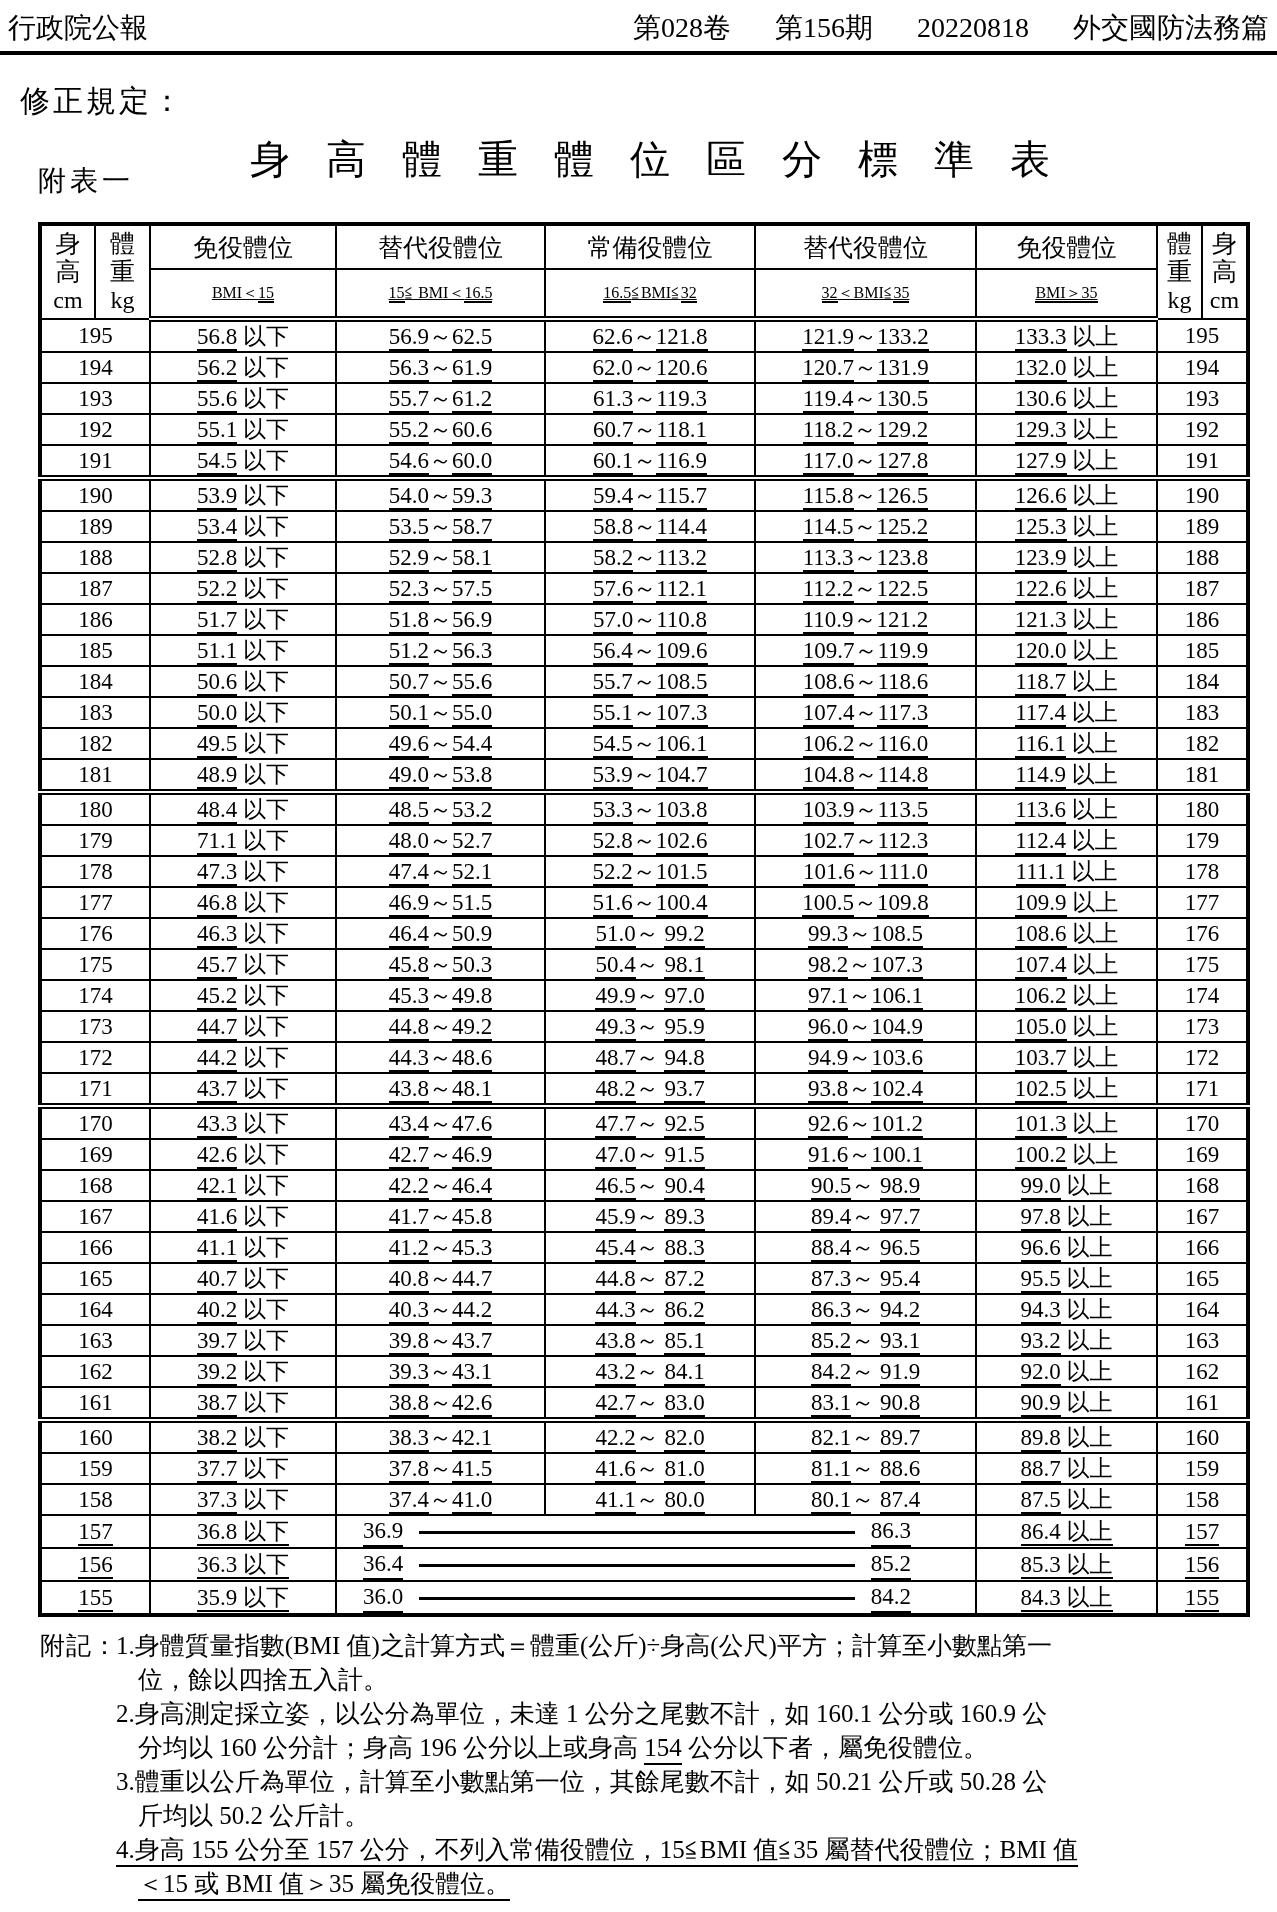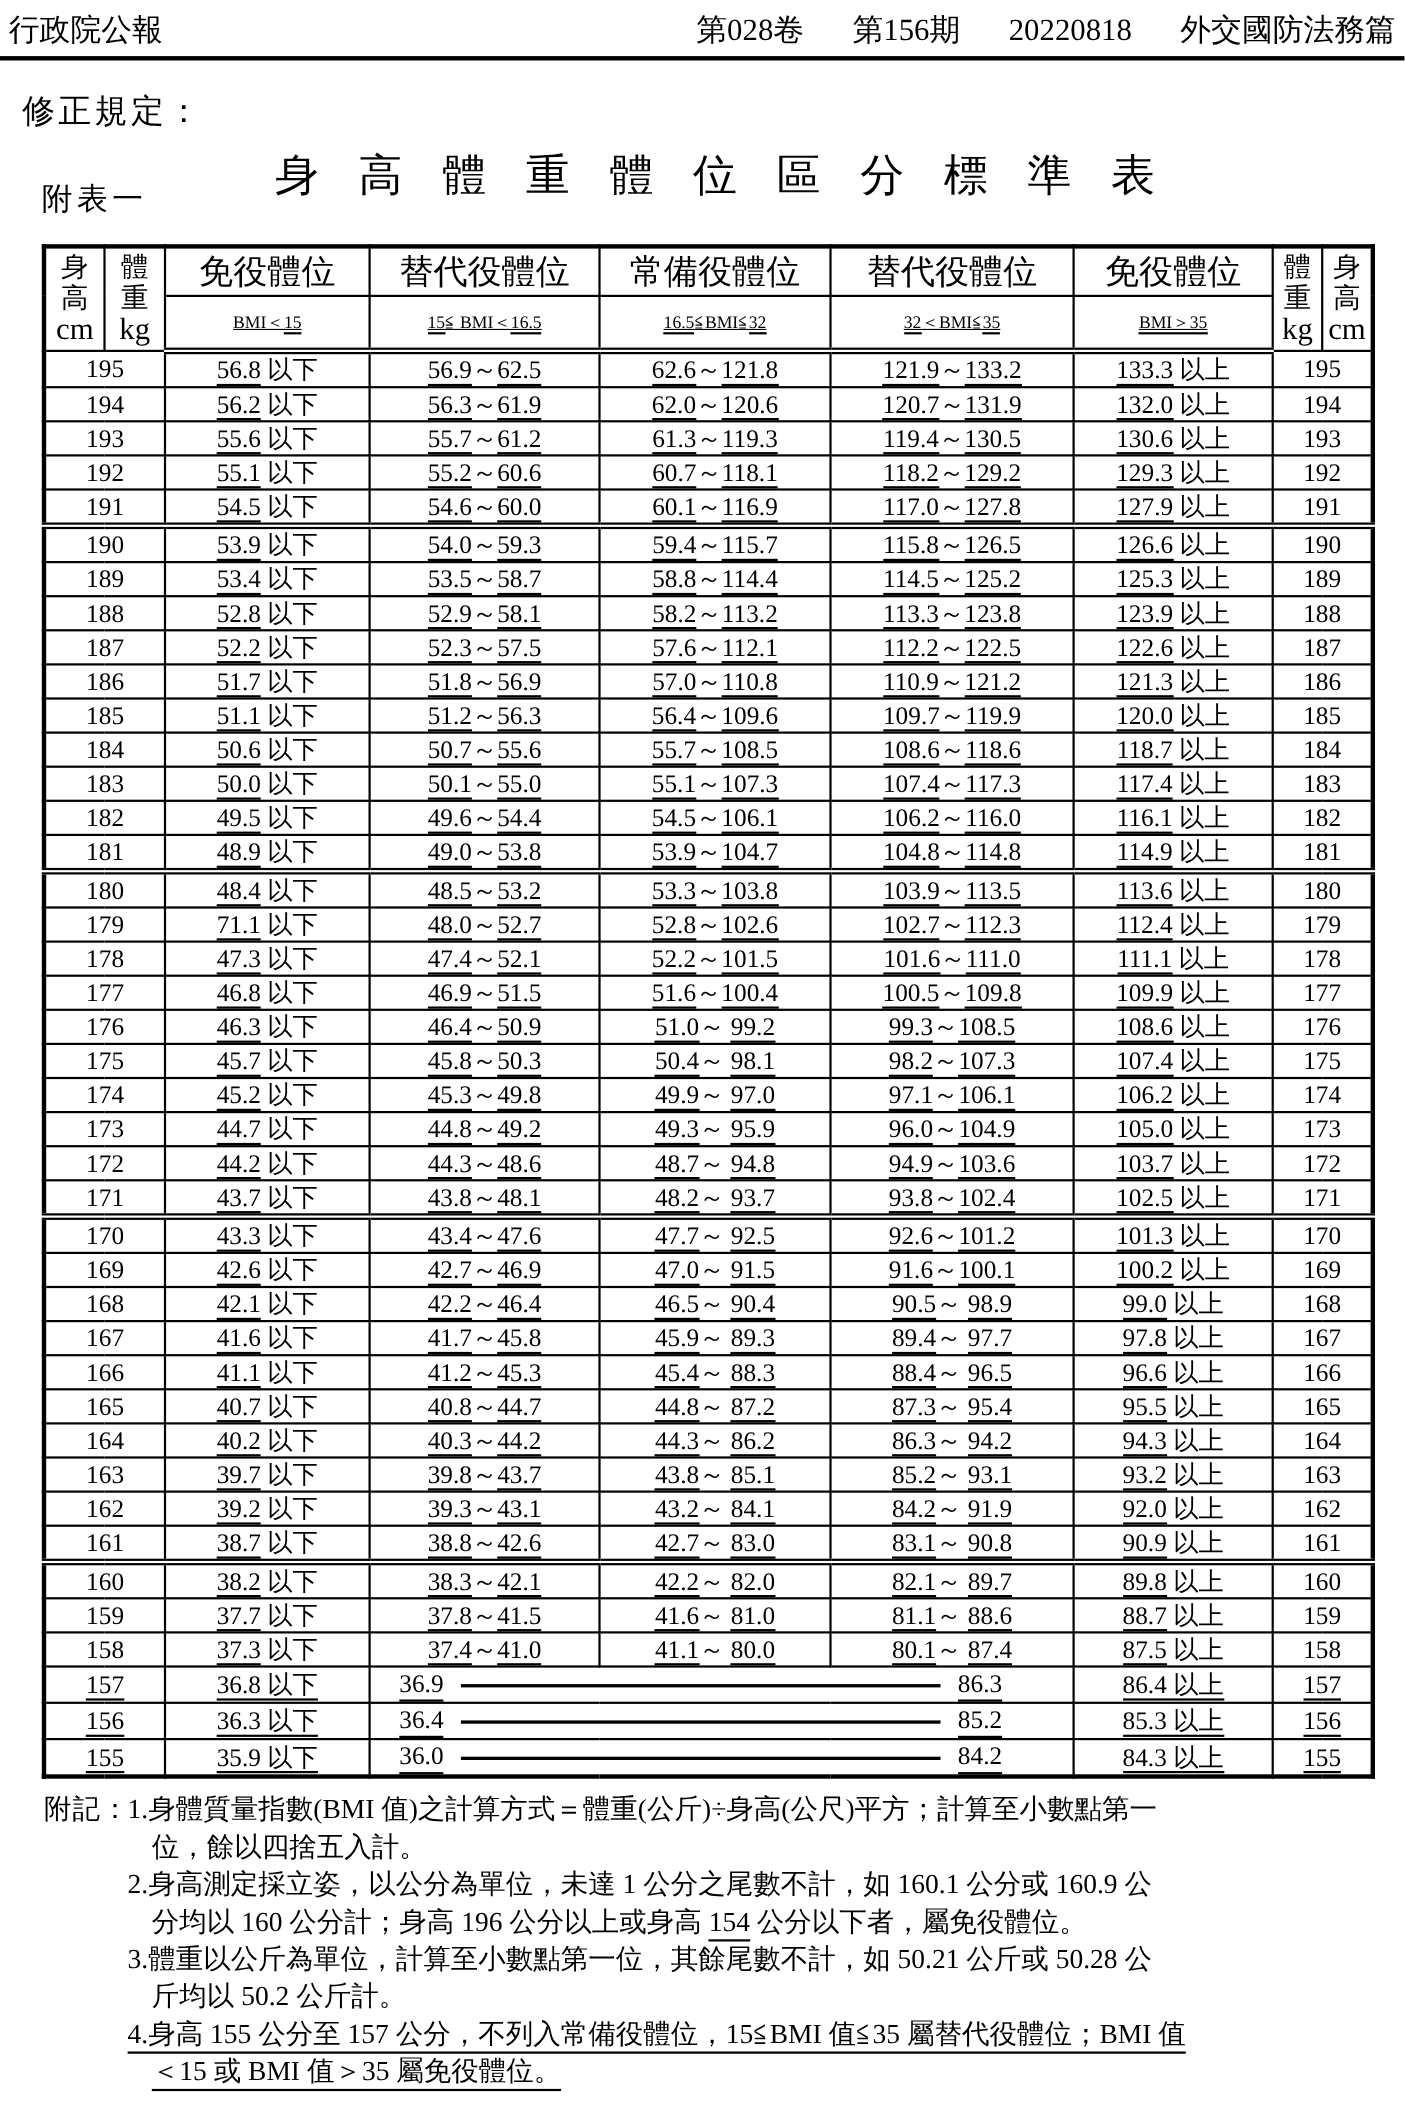--- a/index.html
+++ b/index.html
@@ -23,25 +23,25 @@
     text-align:center;font-size:40px;letter-spacing:36px;
     padding-left:36px;font-weight:500;
   }
 
   table{
     border-collapse:collapse;table-layout:fixed;
     margin:20px 0 0 38px;width:1208px;
     border:4px solid #000;
   }
   th,td{border:2px solid #000;text-align:center;padding:0;font-weight:normal;}
-  thead th{font-size:31px;}
+  thead th{font-size:25px;}
   thead .cat{height:42px;}
   thead .bmi{height:46px;font-size:16px;text-decoration:underline;}
   thead .vh{line-height:28px;font-size:25px;padding:2px 0;}
-  thead .vh .unit{font-size:28px;}
+  thead .vh .unit{font-size:24px;}
   thead tr.bmirow th{border-bottom:6px double #000;}
   tbody td{font-size:23px;height:29px;line-height:29px;}
   tbody tr.grp td{border-top:6px double #000;}
   .u{border-bottom:2px solid #000;padding-bottom:0px;}
   .mrg{display:flex;align-items:center;padding:0 64px 0 26px;}
   .mrg .dash{flex:1;border-top:3px solid #000;margin:2px 16px 0 16px;}
 
   
   .notes{position:relative;margin:12px 0 0 40px;font-size:25px;line-height:34px;width:1210px;}
   .notes-label{position:absolute;left:0;top:0;letter-spacing:1px;}

